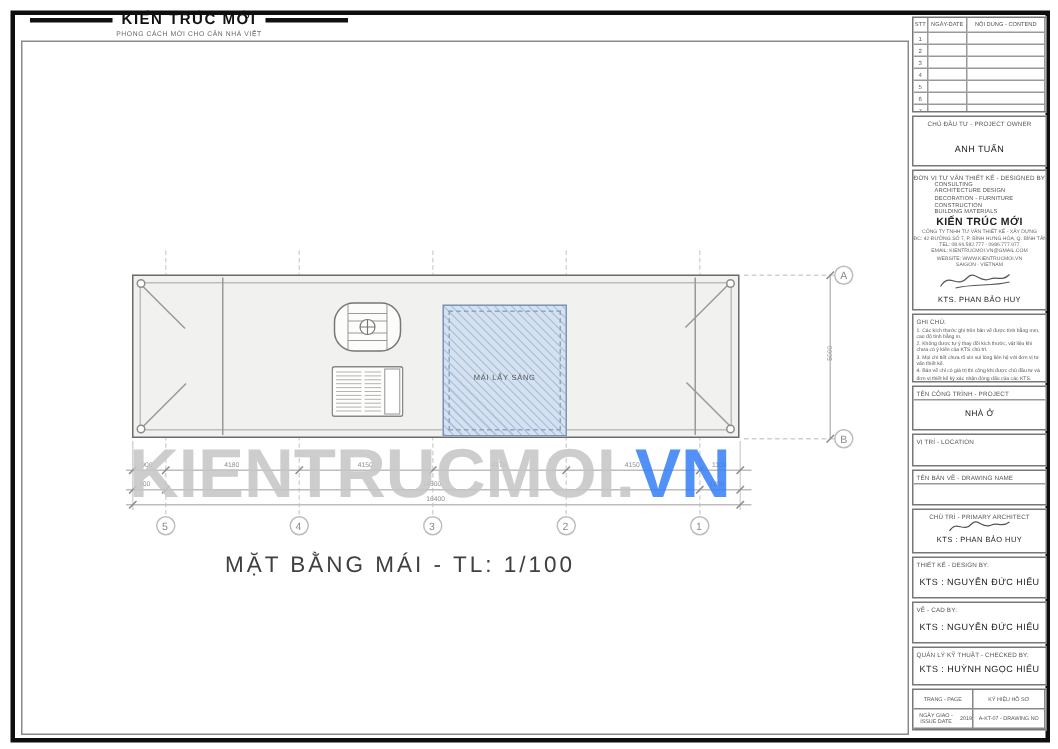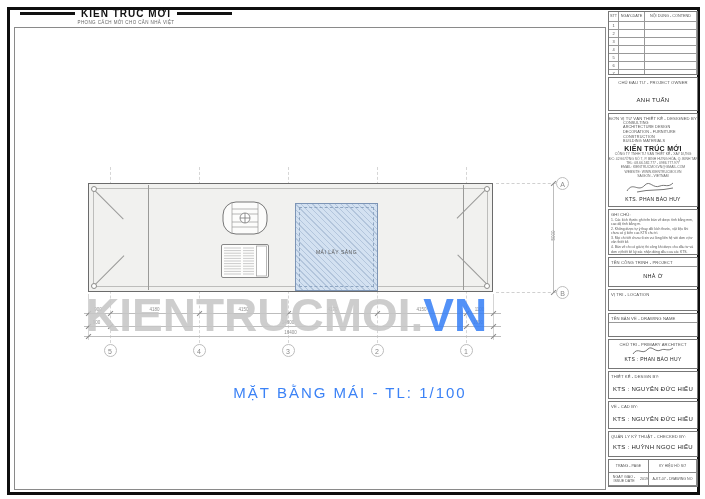--- a/index.html
+++ b/index.html
@@ -32,21 +32,21 @@
   .extdash{position:absolute;height:0;border-top:1px dashed #d0d0d0;}
   .tick{position:absolute;width:7px;height:0;border-top:1px solid #8a8a8a;transform:rotate(-45deg);}
   .dimlbl{position:absolute;height:8px;line-height:8px;text-align:center;font-size:4.5px;color:#8f8f8f;white-space:nowrap;}
   .dimlbl-v{position:absolute;width:40px;text-align:center;font-size:4.5px;color:#8f8f8f;transform:rotate(-90deg);}
   .gbub{position:absolute;width:13px;height:13px;border:1px solid #bdbdbd;border-radius:50%;background:#fff;
         color:#8a8a8a;font-size:7px;line-height:13px;text-align:center;box-sizing:border-box;}
   .watermark{position:absolute;left:86px;top:287px;width:424px;height:56px;line-height:56px;white-space:nowrap;
              font-weight:bold;font-size:46px;letter-spacing:0;opacity:.88;z-index:6;}
   .wm-gray{color:#c7c7c7;}
   .wm-red{color:#3b82f6;}
-  .dwg-title{position:absolute;left:150px;top:384px;width:400px;text-align:center;font-size:15px;color:#3b82f6;letter-spacing:2px;}
+  .dwg-title{position:absolute;left:150px;top:368px;width:400px;text-align:left;font-size:15px;color:#404040;letter-spacing:2px;}
   
   .tb{position:absolute;left:607px;top:9px;width:93px;height:481px;font-size:5px;color:#444;}
   .tbx{position:absolute;left:1px;right:2px;border:1px solid #777;background:#fff;box-sizing:border-box;overflow:hidden;}
   .tb-head{text-align:center;font-size:4.2px;color:#555;padding-top:1.5px;letter-spacing:.1px;white-space:nowrap;}
   .tb-head-left{text-align:left;padding-left:2px;}
   .tb-name{text-align:center;font-size:6px;color:#222;letter-spacing:.3px;white-space:nowrap;}
   .rev{display:grid;grid-template-columns:10px 26px 1fr;}
   .rev div{border-right:.5px solid #999;border-bottom:.5px solid #999;height:7px;line-height:7px;font-size:4px;color:#555;text-align:center;overflow:hidden;}
   .rev .hd{height:9px;line-height:9px;font-size:3.8px;}
   .svc{font-size:3.8px;color:#555;line-height:1.25;padding-left:14px;letter-spacing:.1px;}

